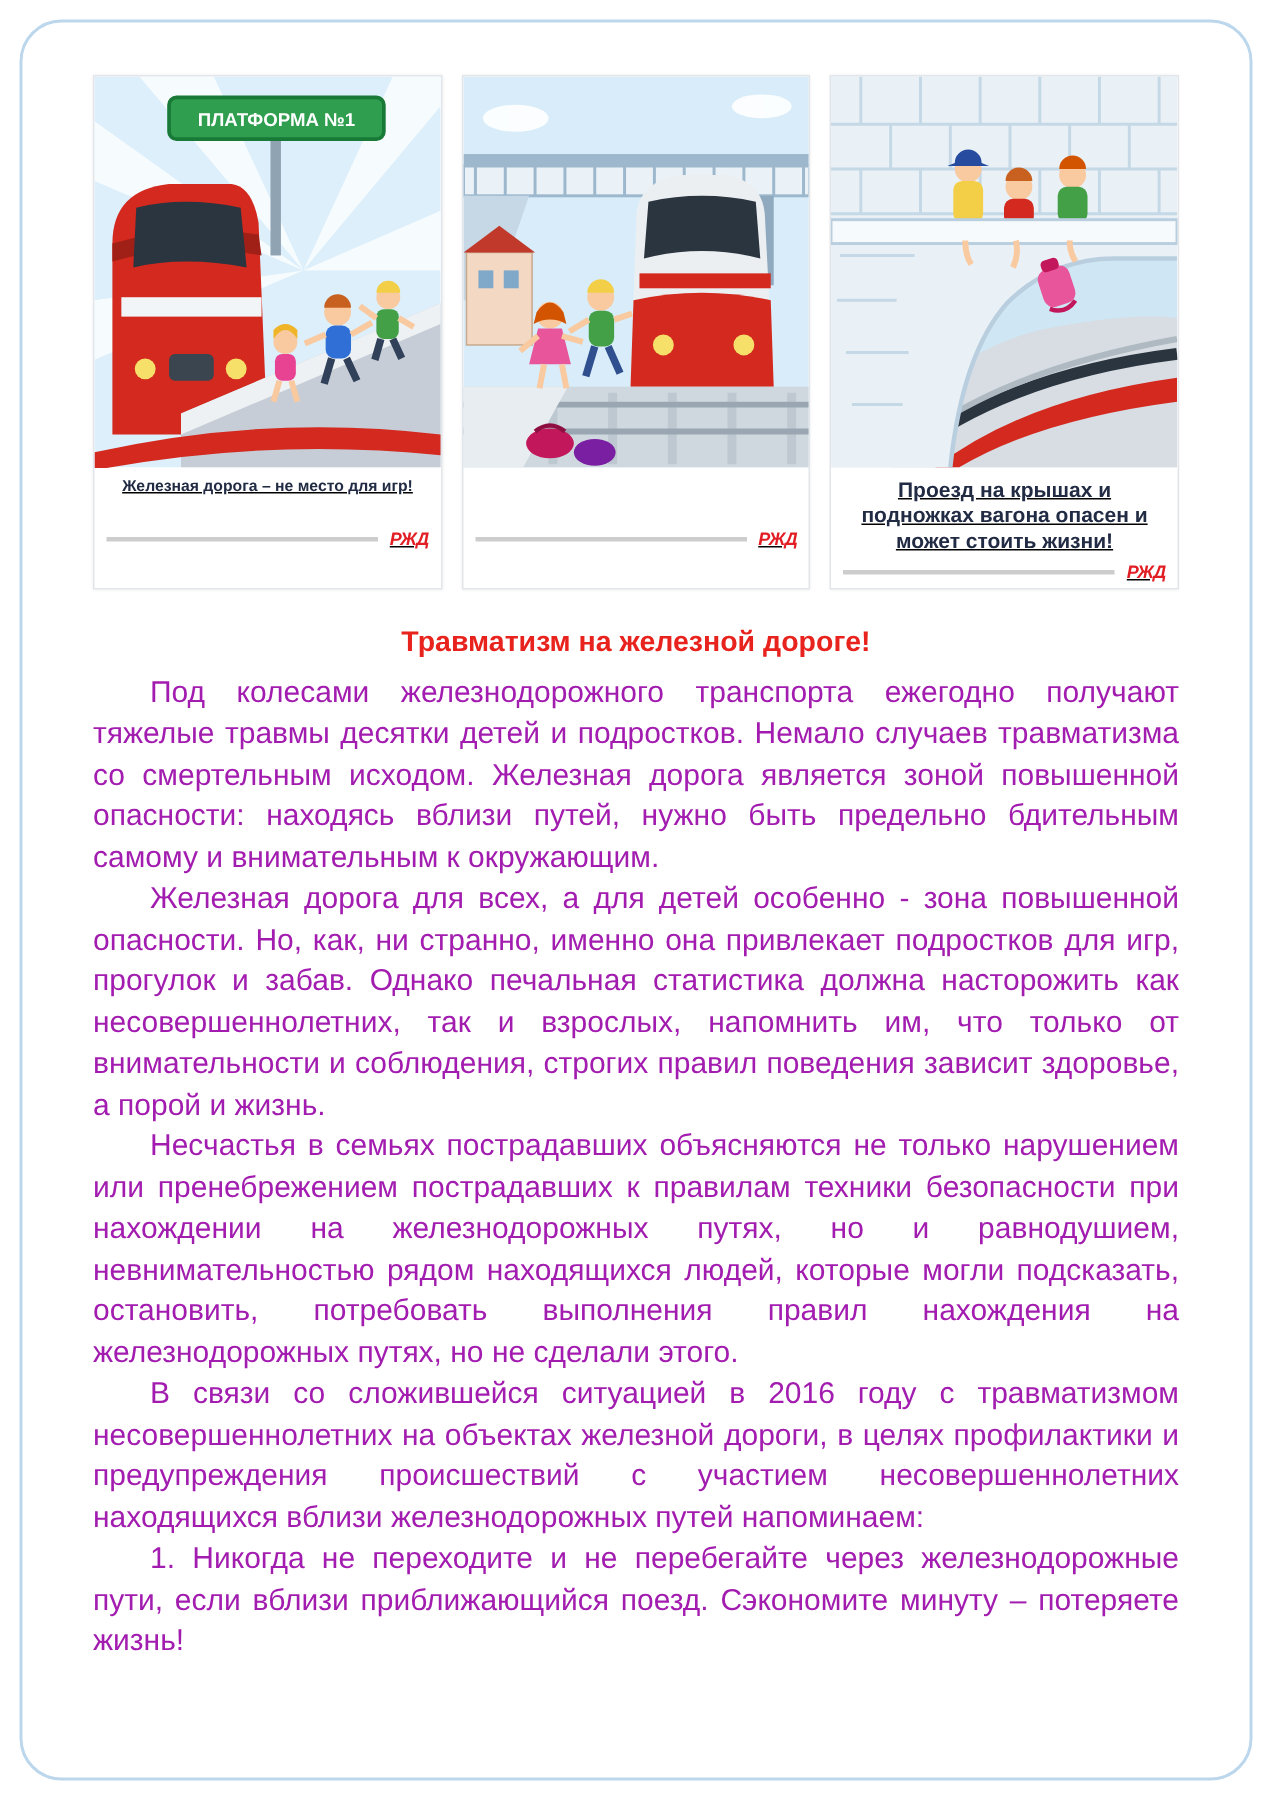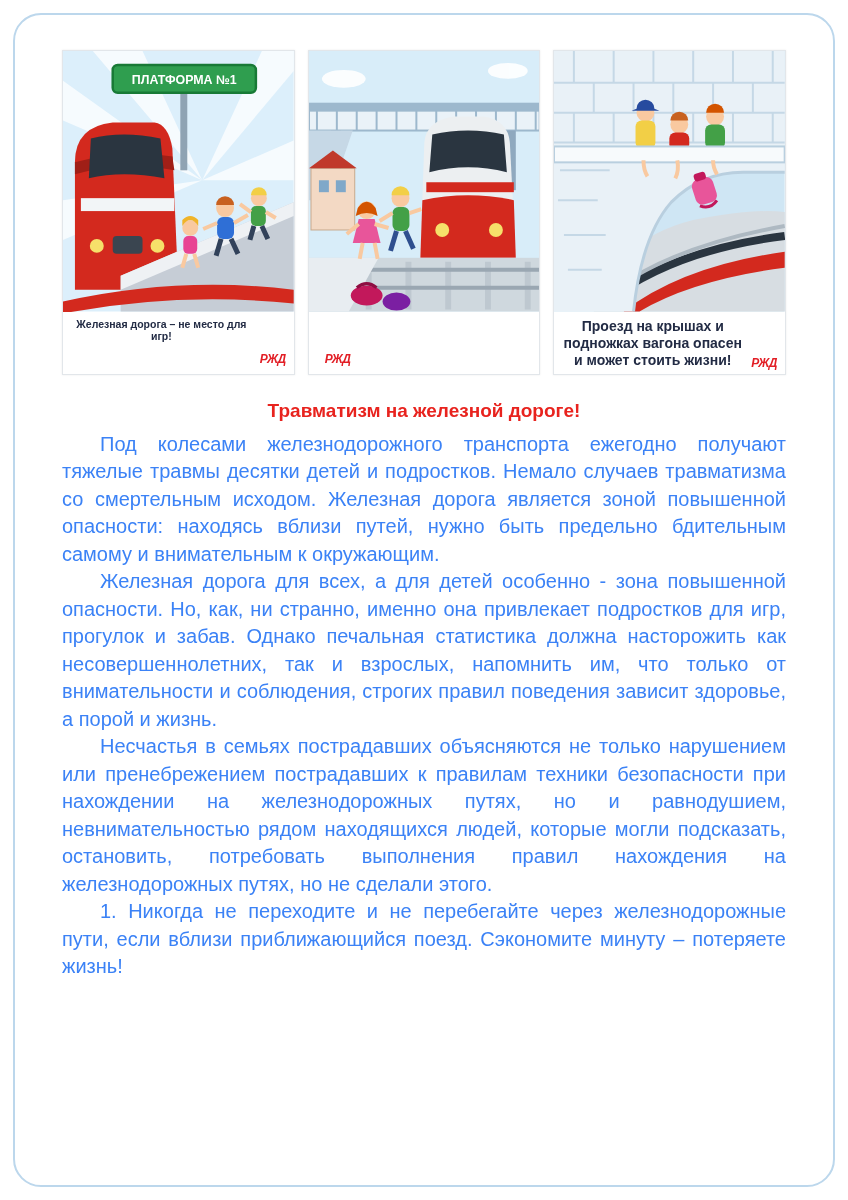--- a/index.html
+++ b/index.html
@@ -18,41 +18,42 @@
     pointer-events: none;
   }
   .content { position: absolute; left: 62px; right: 62px; top: 50px; }
 
   .posters { display: flex; gap: 13px; justify-content: center; }
   .poster {
     width: 275px; background: #fff;
     border: 1px solid #e2e6ea;
     display: flex; flex-direction: column;
     box-shadow: 0 0 2px rgba(0,0,0,0.08);
+    text-decoration: underline;
   }
   .ill { display: block; width: 100%; height: auto; }
-  .caption-area { padding: 6px 8px 5px; min-height: 58px; display: flex; }
+  .caption-area { padding: 6px 8px 5px; min-height: 58px; display: flex; flex-direction: column; }
   .caption { font-weight: bold; color: #222b44; text-align: center; line-height: 1.22; }
   .cap-lg { font-size: 10.5px; }
   .cap-sm { font-size: 8px; }
   .cap-md { font-size: 14px; }
   .fineprint-row { margin-top: auto; display: flex; align-items: flex-end; gap: 8px; padding-top: 6px; }
   .fineprint { flex: 1; height: 3px; background: #cdcdcd; margin-bottom: 4px; }
   .rzd-logo { color: #e21e25; font-weight: bold; font-style: italic; font-size: 12px; line-height: 1; letter-spacing: -0.5px; }
 
   .heading {
     margin: 25px 0 9px;
     text-align: center;
     color: #e8231e;
     font-size: 19px;
     font-weight: bold;
   }
   .para {
     margin: 0;
-    color: #3b82f6;
+    color: #a21caf;
     font-size: 20px;
     line-height: 1.375;
     text-align: justify;
     text-indent: 38px;
   }
 </style>
 </head>
 <body>
 
 <div class="frame"></div>
@@ -230,16 +231,17 @@
     </div>
 
   </div>
 
   <h1 class="heading">Травматизм на железной дороге!</h1>
 
   <div class="article">
     <p class="para">Под колесами железнодорожного транспорта ежегодно получают тяжелые травмы десятки детей и подростков. Немало случаев травматизма со смертельным исходом. Железная дорога является зоной повышенной опасности: находясь вблизи путей, нужно быть предельно бдительным самому и внимательным к окружающим.</p>
     <p class="para">Железная дорога для всех, а для детей особенно - зона повышенной опасности. Но, как, ни странно, именно она привлекает подростков для игр, прогулок и забав. Однако печальная статистика должна насторожить как несовершеннолетних, так и взрослых, напомнить им, что только от внимательности и соблюдения, строгих правил поведения зависит здоровье, а порой и жизнь.</p>
     <p class="para">Несчастья в семьях пострадавших объясняются не только нарушением или пренебрежением пострадавших к правилам техники безопасности при нахождении на железнодорожных путях, но и равнодушием, невнимательностью рядом находящихся людей, которые могли подсказать, остановить, потребовать выполнения правил нахождения на железнодорожных путях, но не сделали этого.</p>
+    <p class="para">В связи со сложившейся ситуацией в 2016 году с травматизмом несовершеннолетних на объектах железной дороги, в целях профилактики и предупреждения происшествий с участием несовершеннолетних находящихся вблизи железнодорожных путей напоминаем:</p>
     <p class="para">1. Никогда не переходите и не перебегайте через железнодорожные пути, если вблизи приближающийся поезд. Сэкономите минуту – потеряете жизнь!</p>
   </div>
 
 </div>
 
 </body></html>

